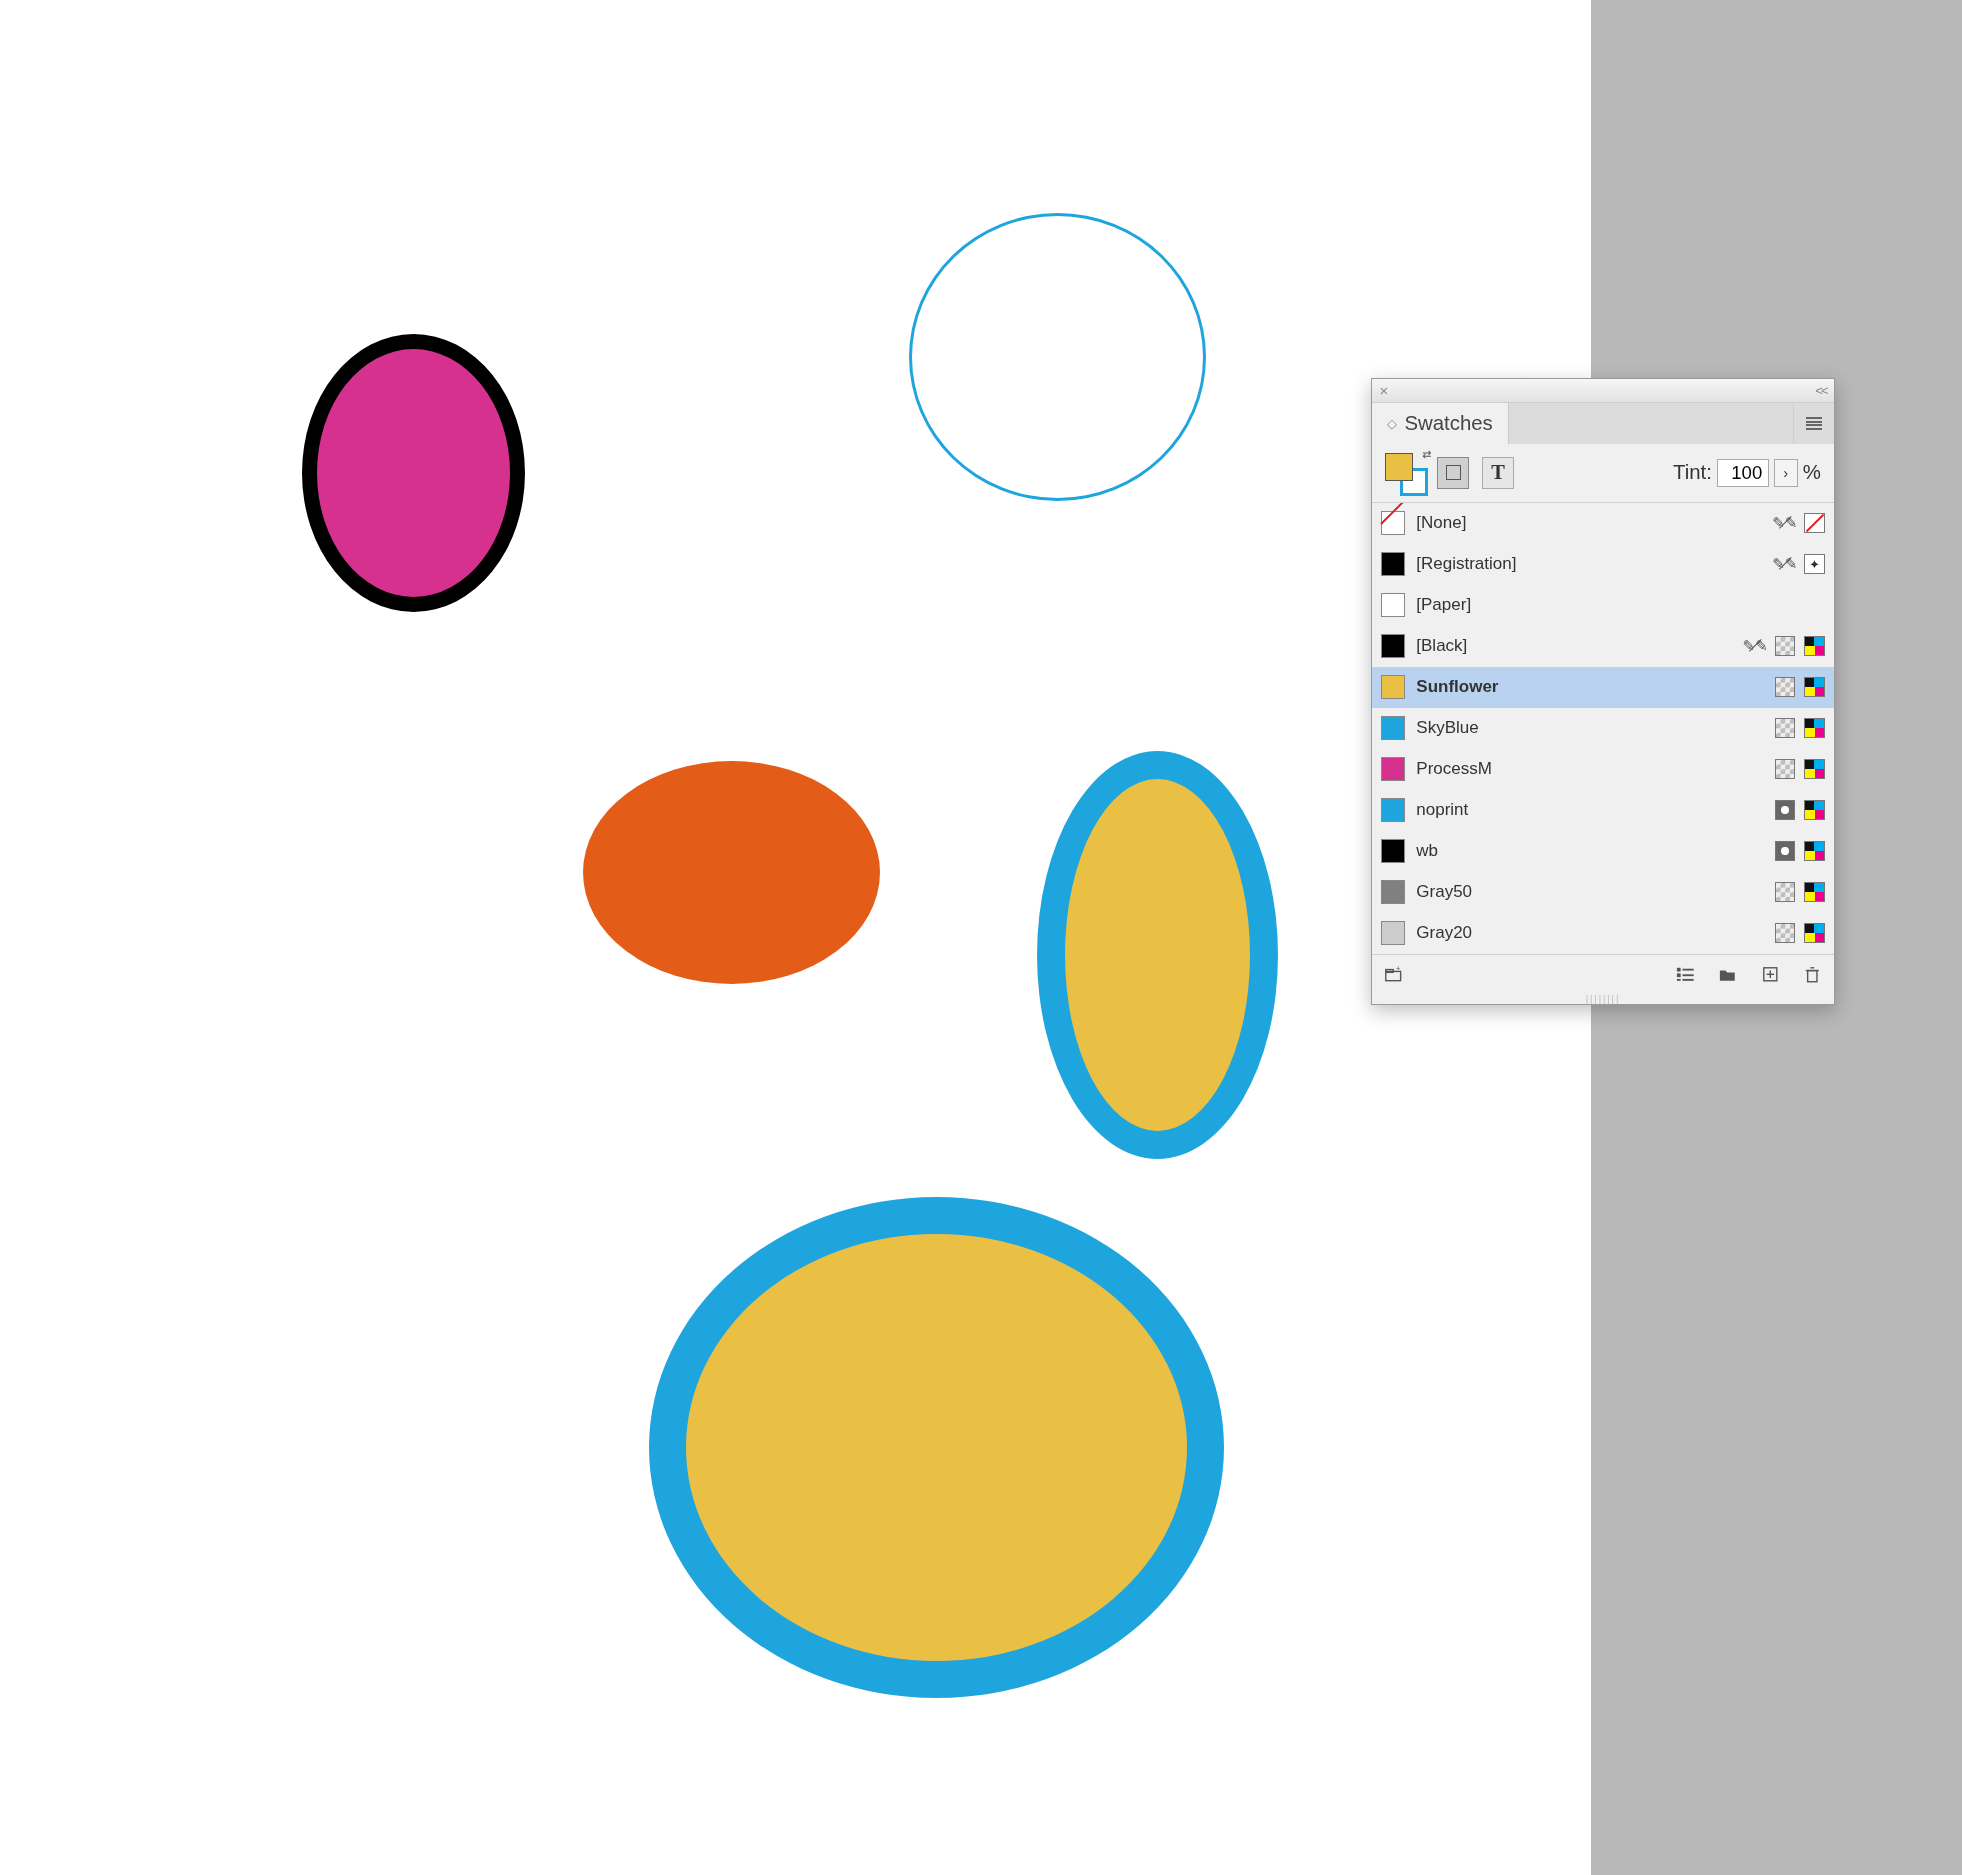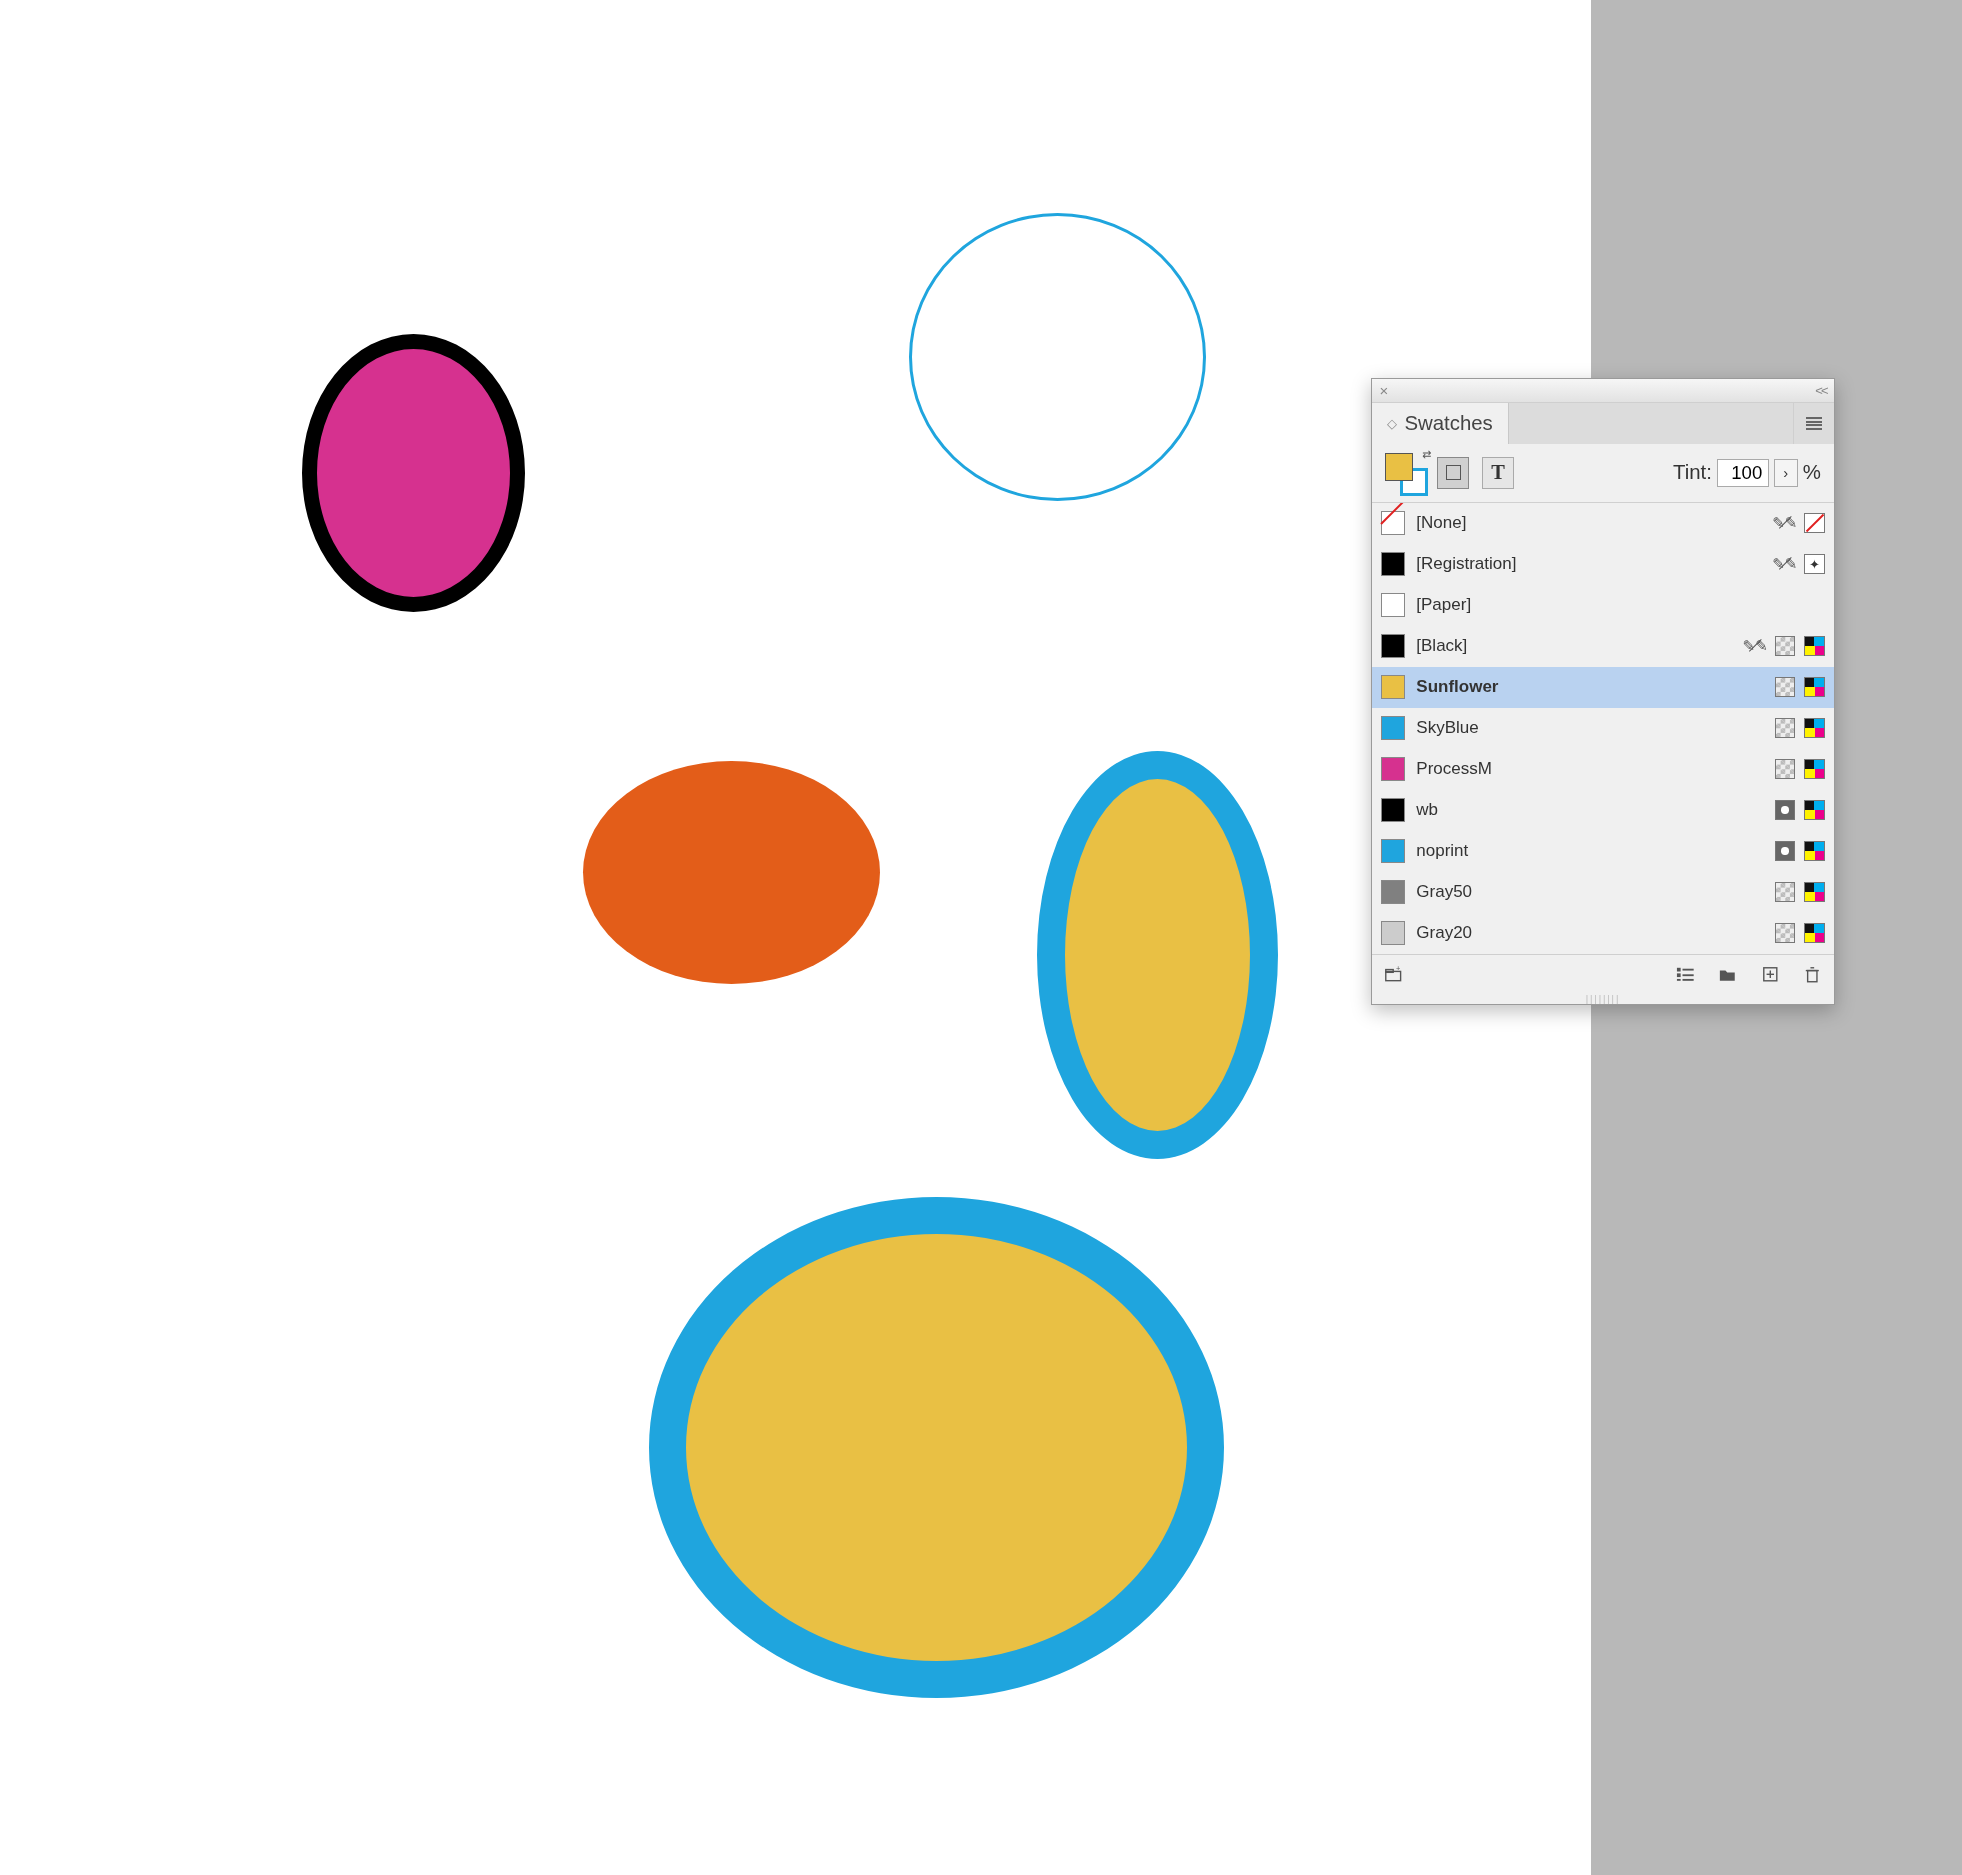--- a/index.html
+++ b/index.html
@@ -384,32 +384,32 @@
         </div>
         <div class="swatch-row">
           <div class="swatch-chip " style="background: rgb(214, 49, 143);"></div>
           <div class="swatch-name">ProcessM</div>
           <div class="row-icons">
             <span class="colormode checker"></span>
             <span class="colormode cmyk"></span>
           </div>
         </div>
         <div class="swatch-row">
-          <div class="swatch-chip " style="background: rgb(0, 0, 0);"></div>
-          <div class="swatch-name">wb</div>
+          <div class="swatch-chip " style="background: rgb(31, 165, 222);"></div>
+          <div class="swatch-name">noprint</div>
           <div class="row-icons">
             <span class="colormode spot" style="background: rgb(102, 102, 102);">
               <span style="width:7.4px;height:7.4px;border-radius:50%;background:#fff;display:block"></span>
             </span>
             <span class="colormode cmyk"></span>
           </div>
         </div>
         <div class="swatch-row">
-          <div class="swatch-chip " style="background: rgb(31, 165, 222);"></div>
-          <div class="swatch-name">noprint</div>
+          <div class="swatch-chip " style="background: rgb(0, 0, 0);"></div>
+          <div class="swatch-name">wb</div>
           <div class="row-icons">
             <span class="colormode spot" style="background: rgb(102, 102, 102);">
               <span style="width:7.4px;height:7.4px;border-radius:50%;background:#fff;display:block"></span>
             </span>
             <span class="colormode cmyk"></span>
           </div>
         </div>
         <div class="swatch-row">
           <div class="swatch-chip " style="background: rgb(128, 128, 128);"></div>
           <div class="swatch-name">Gray50</div>

